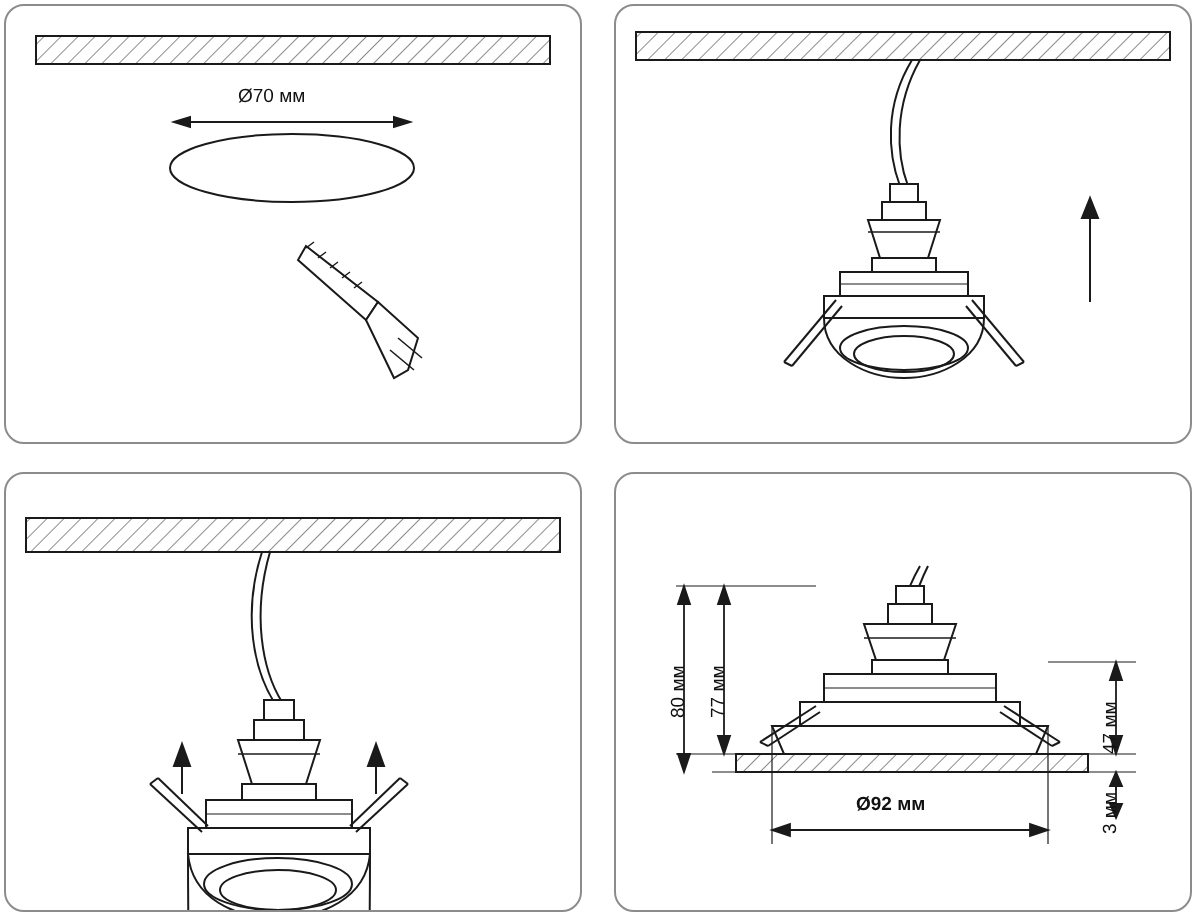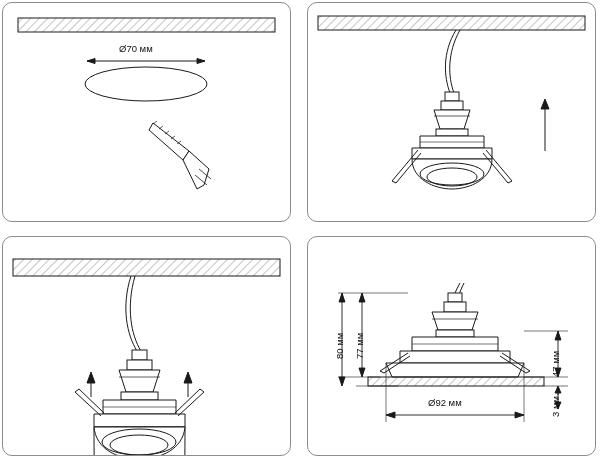--- a/index.html
+++ b/index.html
@@ -224,17 +224,17 @@
         <line x1="78" y1="178" x2="216" y2="178"></line>
         <polygon points="78,178 87,175 87,181"></polygon>
         <polygon points="216,178 207,175 207,181"></polygon>
       </g>
     </svg>
     <div class="txtlayer">
       <span class="tv" style="left:27px;top:122px;">80 мм</span>
       <span class="tv" style="left:47px;top:122px;">77 мм</span>
       <span class="tv" style="left:243px;top:140px;">47 мм</span>
       <span class="tv" style="left:243px;top:180px;">3 мм</span>
-      <span class="t" style="left:120px;top:161px;">Ø92 мм</span>
+      <span class="t" style="left:120px;top:161px;font-weight:bold;">Ø92 мм</span>
     </div>
   </div>
 
 </div>
 
 </body></html>

